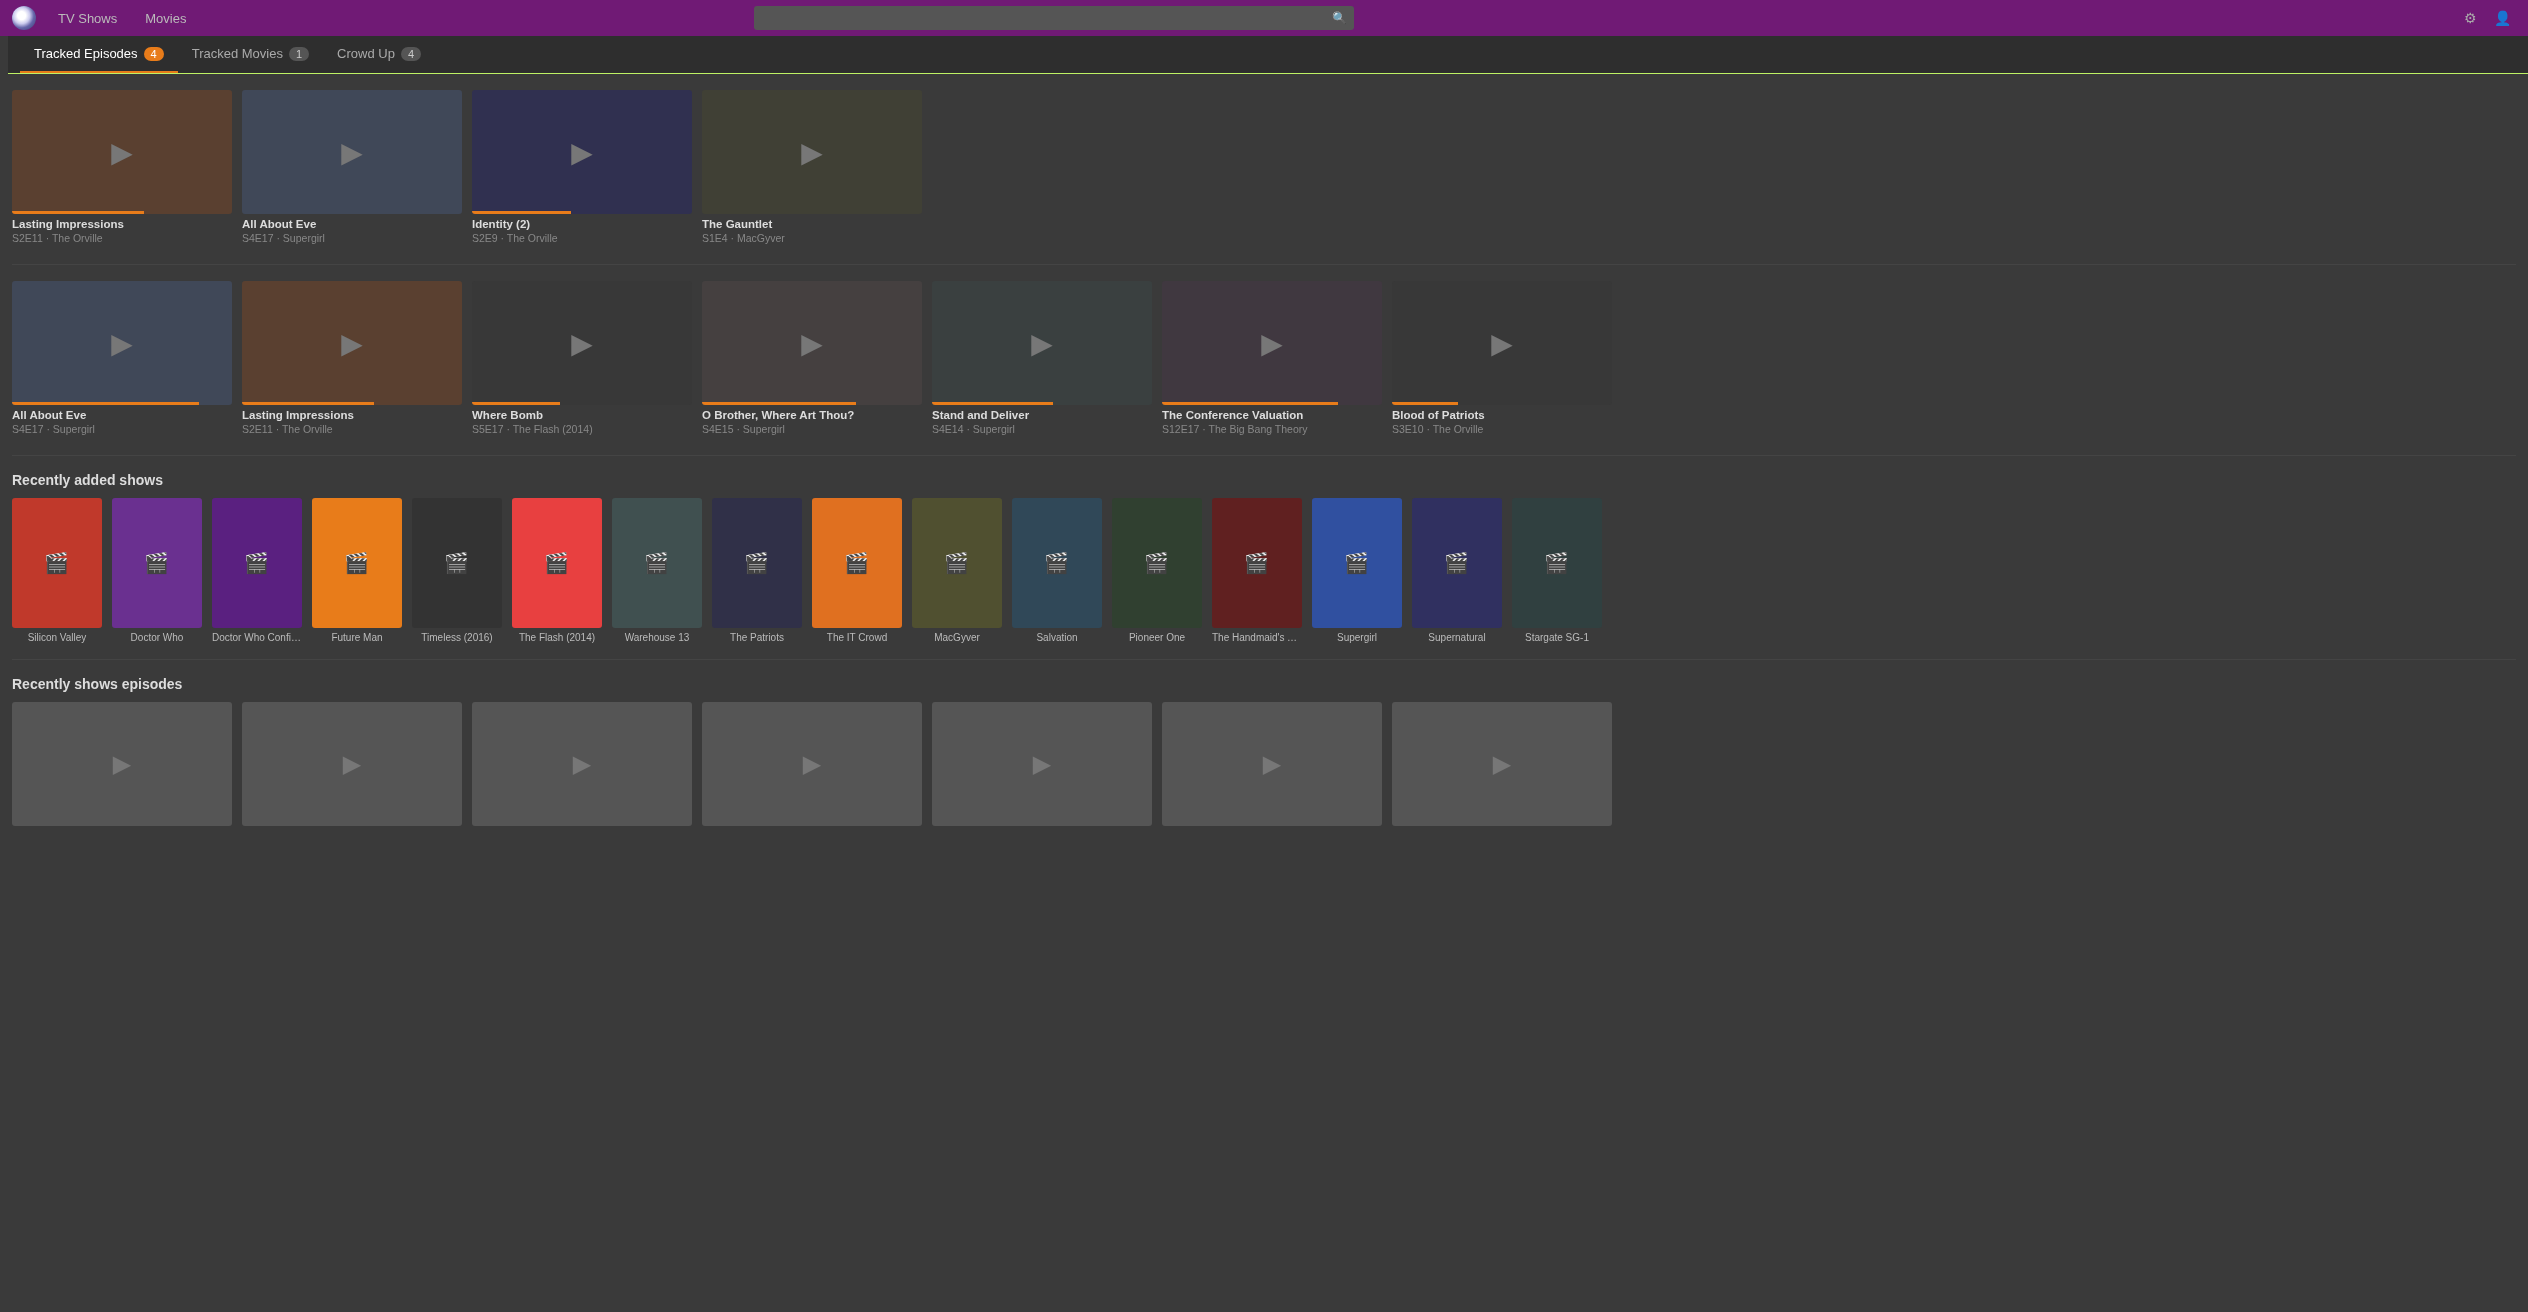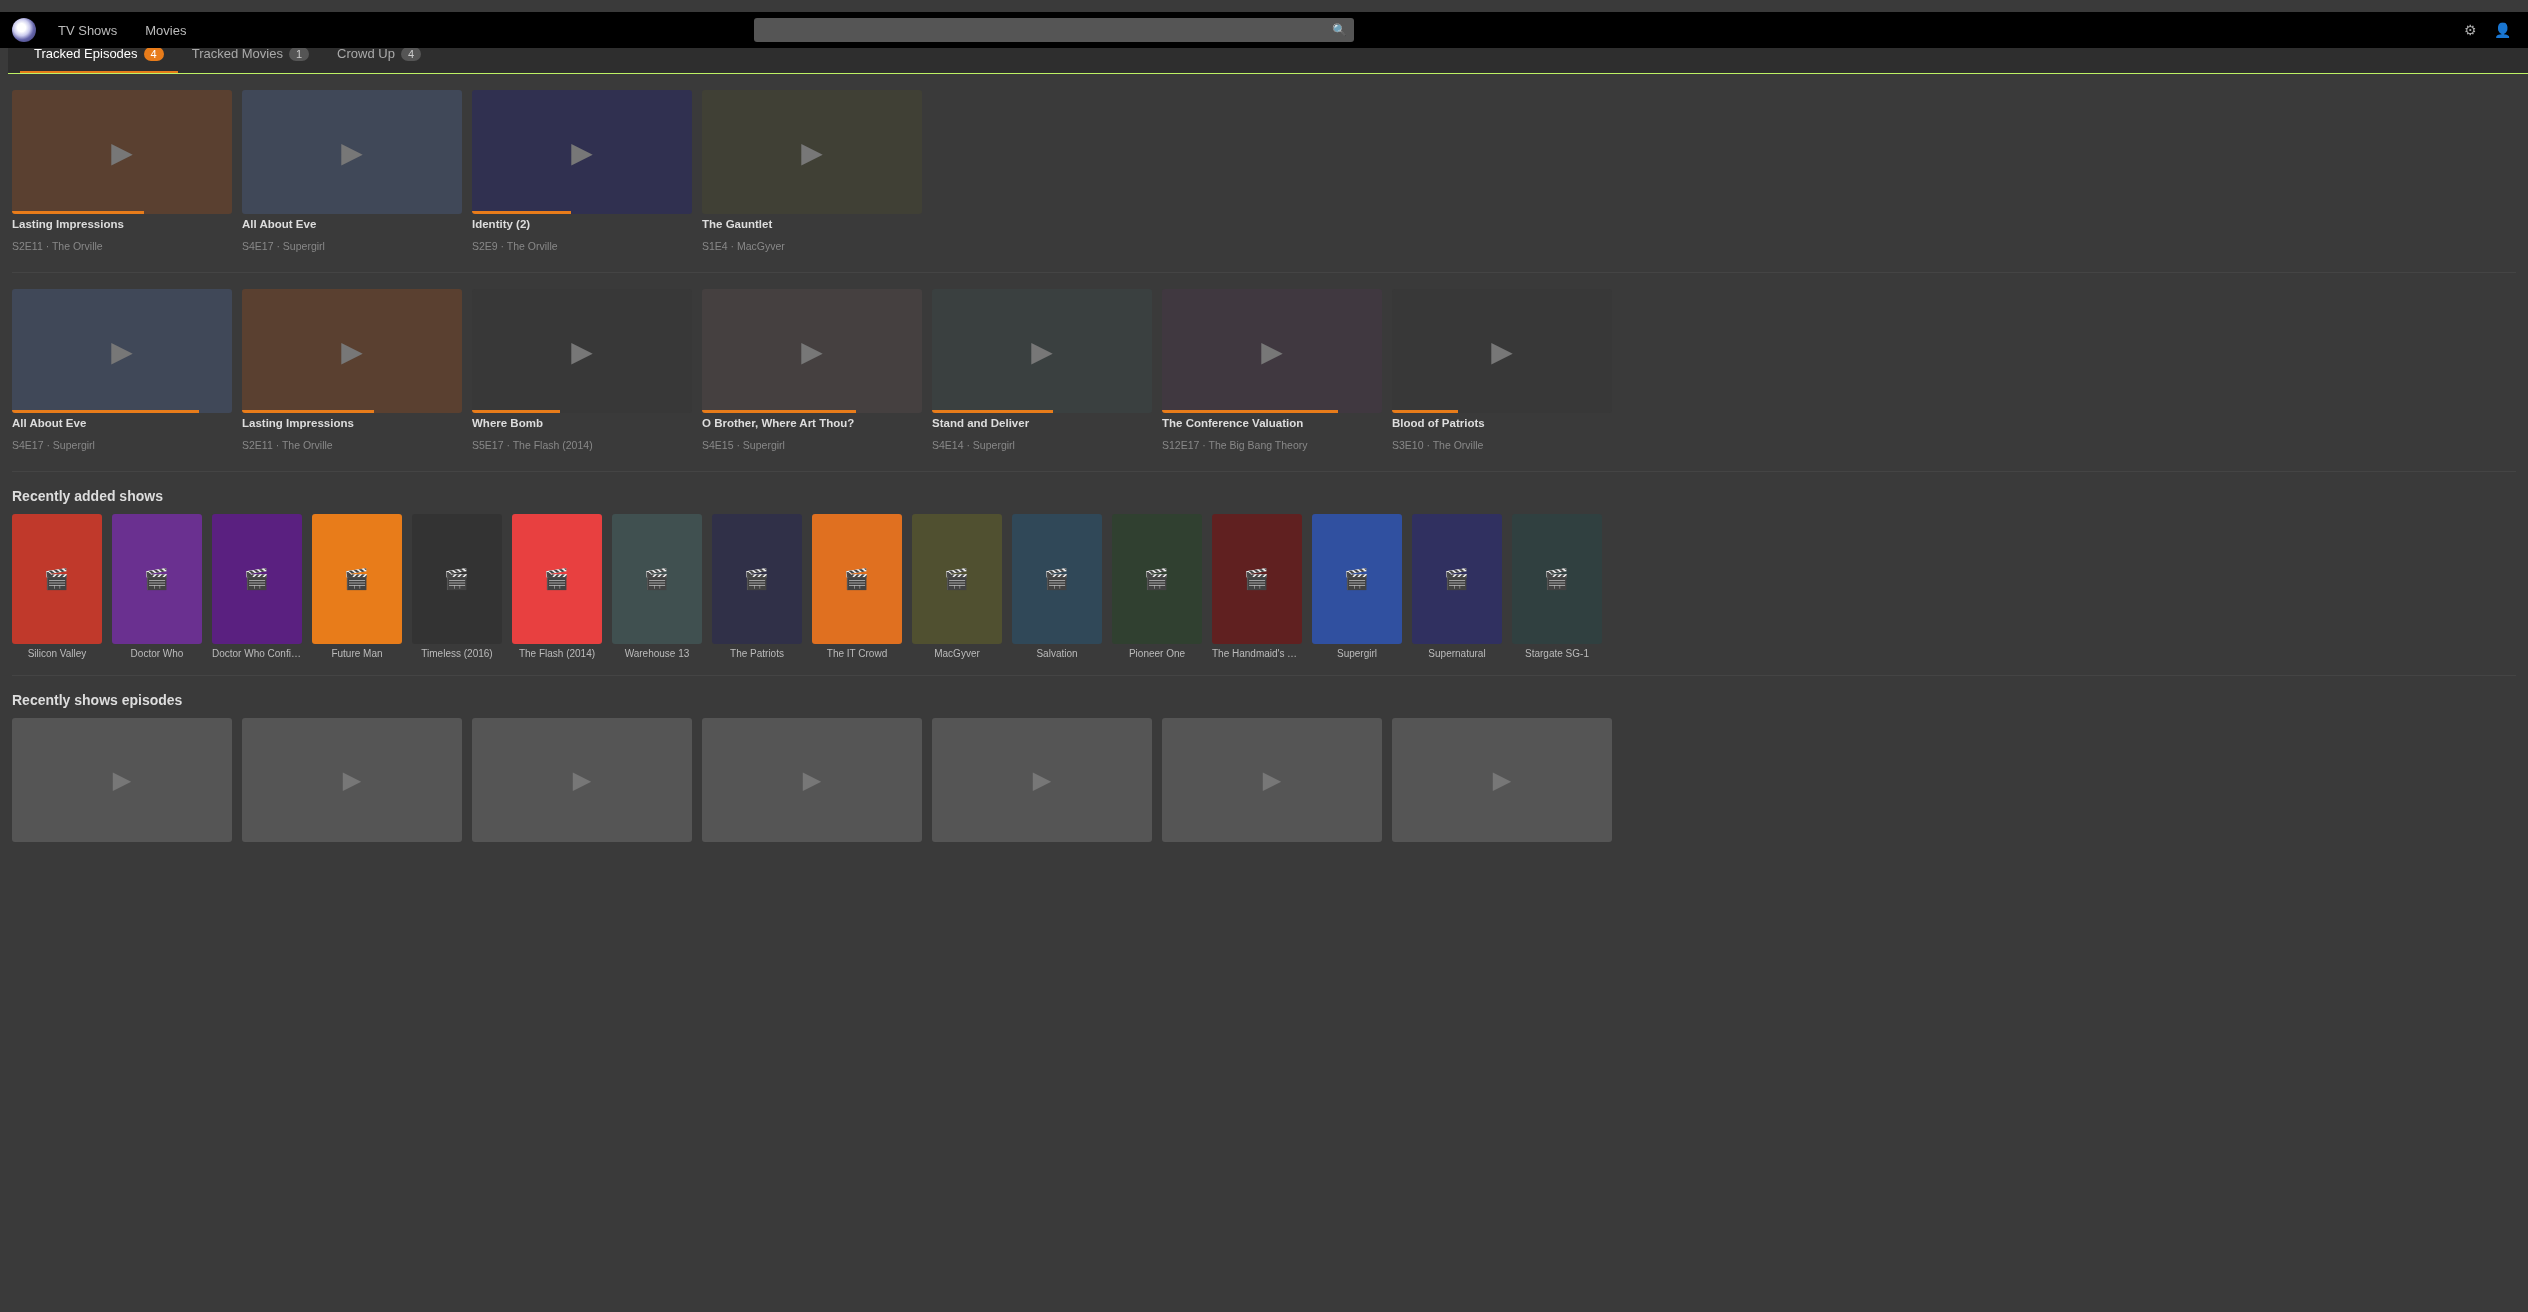--- a/index.html
+++ b/index.html
@@ -6,28 +6,28 @@
     body {
       background: #3a3a3a;
       color: #ccc;
       font-family: 'Segoe UI', Arial, sans-serif;
       font-size: 12px;
       overflow-x: hidden;
     }
 
     
     #top-nav {
-      background: #000000;
+      background: #701a75;
       height: 36px;
       display: flex;
       align-items: center;
       padding: 0 12px;
       gap: 16px;
       position: sticky;
-      top: 12px;
+      top: 0;
       z-index: 100;
     }
     .nav-logo {
       width: 24px; height: 24px;
       background: radial-gradient(circle at 40% 40%, #fff 20%, #cce 40%, #66a 60%, #336 100%);
       border-radius: 50%;
       flex-shrink: 0;
     }
     .nav-link {
       color: #bbb;
@@ -163,21 +163,21 @@
       color: #ddd;
       font-size: 11.5px;
       font-weight: 600;
       white-space: nowrap;
       overflow: hidden;
       text-overflow: ellipsis;
     }
     .ep-card-sub {
       color: #888;
       font-size: 10.5px;
-      margin-top: 10px;
+      margin-top: 2px;
     }
 
     
     .show-card {
       flex-shrink: 0;
       width: 90px;
       cursor: pointer;
     }
     .show-card-poster {
       width: 90px;

